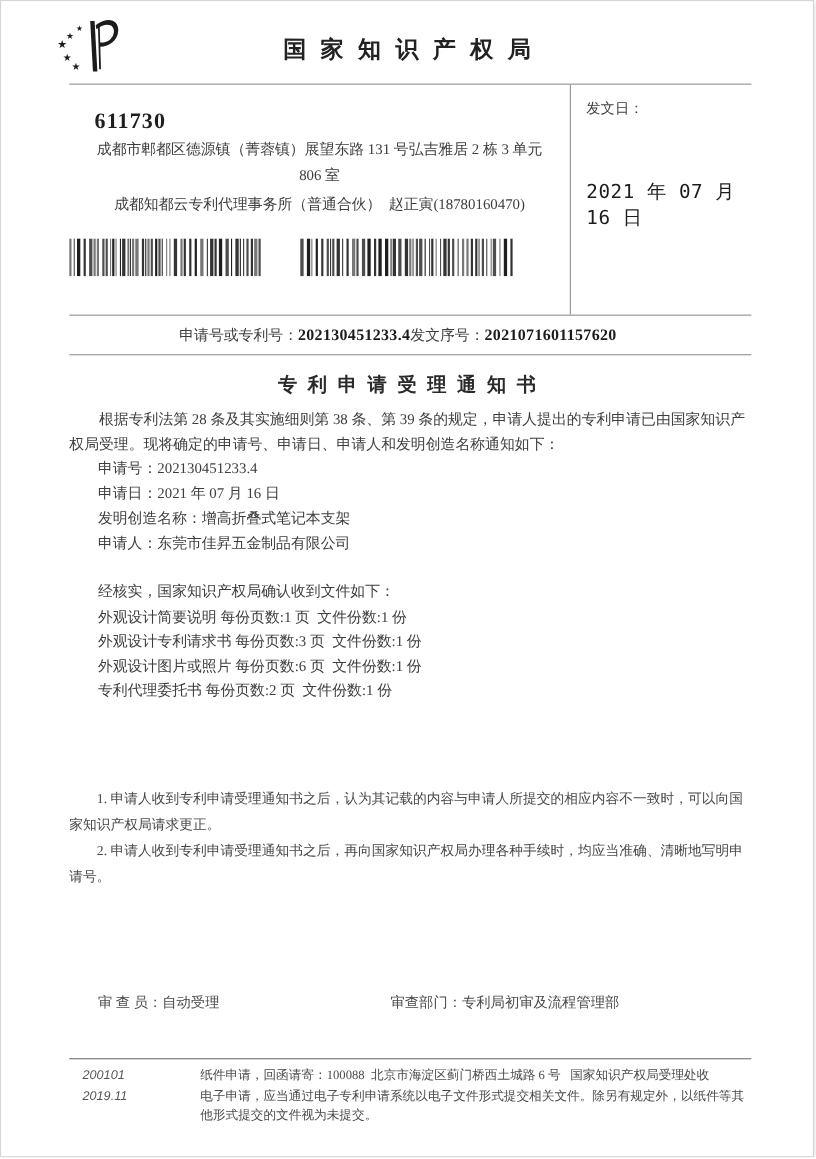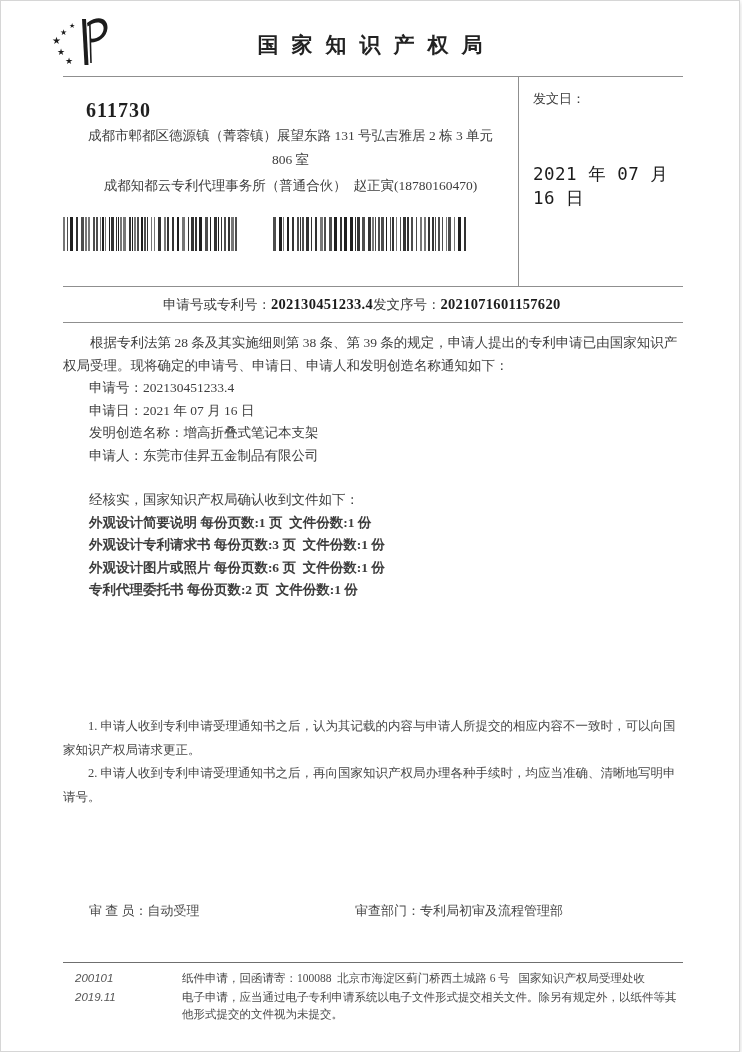--- a/index.html
+++ b/index.html
@@ -62,21 +62,21 @@
     text-align:center;margin-top:14px;
     font-size:17.5px;font-weight:bold;color:#2a2a2a;
     letter-spacing:0.55em;text-indent:0.55em;
   }
 
   
   .body-text{margin-top:9px;font-size:13.5px;line-height:22.5px;}
   .para-indent{text-indent:2em;}
   .field-line{padding-left:26px;}
   .doc-list{margin-top:22px;}
-  .doc-line{padding-left:26px;white-space:pre-wrap;font-weight:bold;}
+  .doc-line{padding-left:26px;white-space:pre-wrap;}
 
   
   .tips{position:absolute;top:714px;left:62px;right:54px;font-size:12.5px;line-height:23.5px;color:#474747;}
   .tips .tip-item{text-indent:2em;}
 
   
   .signoff{position:absolute;top:901px;left:62px;right:56px;display:flex;font-size:13px;color:#4a4a4a;}
   .signoff .grp1{padding-left:26px;width:292px;box-sizing:border-box;}
 
   
@@ -222,20 +222,21 @@
 
   <div class="numbers-row">
     <div class="grp1">
       <span>申请号或专利号：</span><span class="num-value">202130451233.4</span>
     </div>
     <div class="grp2">
       <span>发文序号：</span><span class="num-value">2021071601157620</span>
     </div>
   </div>
 
+  <div class="doc-title">专利申请受理通知书</div>
 
   <div class="body-text content-pad">
     <div class="para-indent">根据专利法第 28 条及其实施细则第 38 条、第 39 条的规定，申请人提出的专利申请已由国家知识产权局受理。现将确定的申请号、申请日、申请人和发明创造名称通知如下：</div>
     <div class="field-line">
       <span>申请号：</span><span>202130451233.4</span>
     </div>
     <div class="field-line">
       <span>申请日：</span><span>2021 年 07 月 16 日</span>
     </div>
     <div class="field-line">

